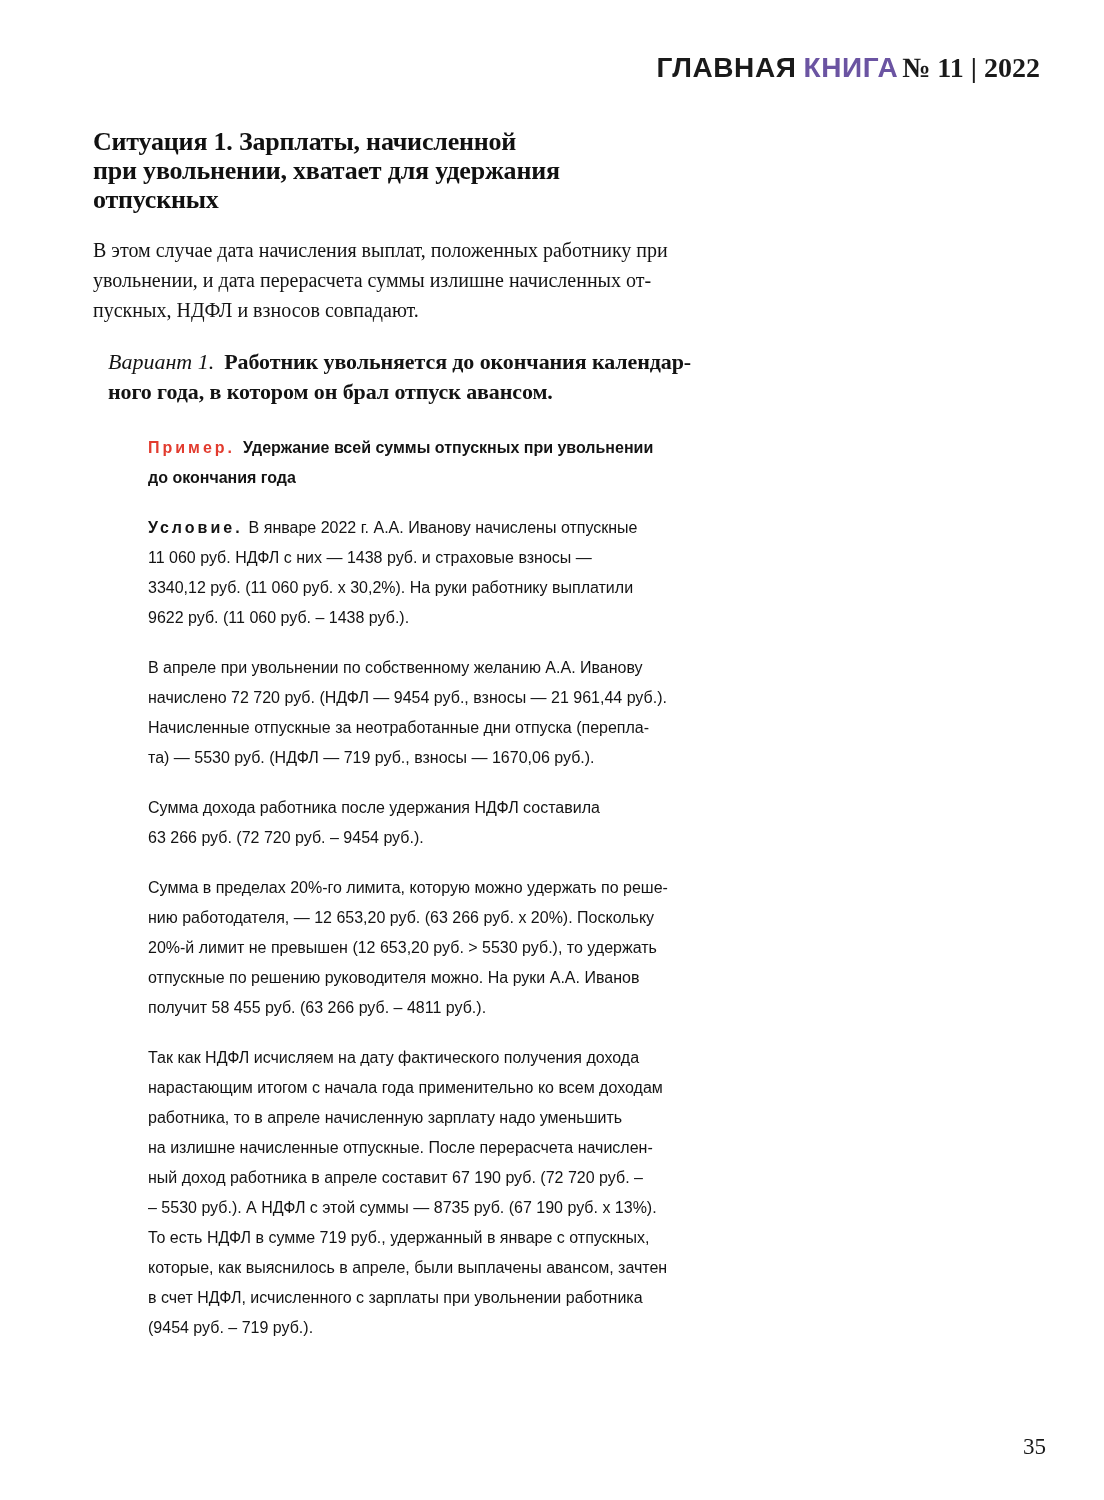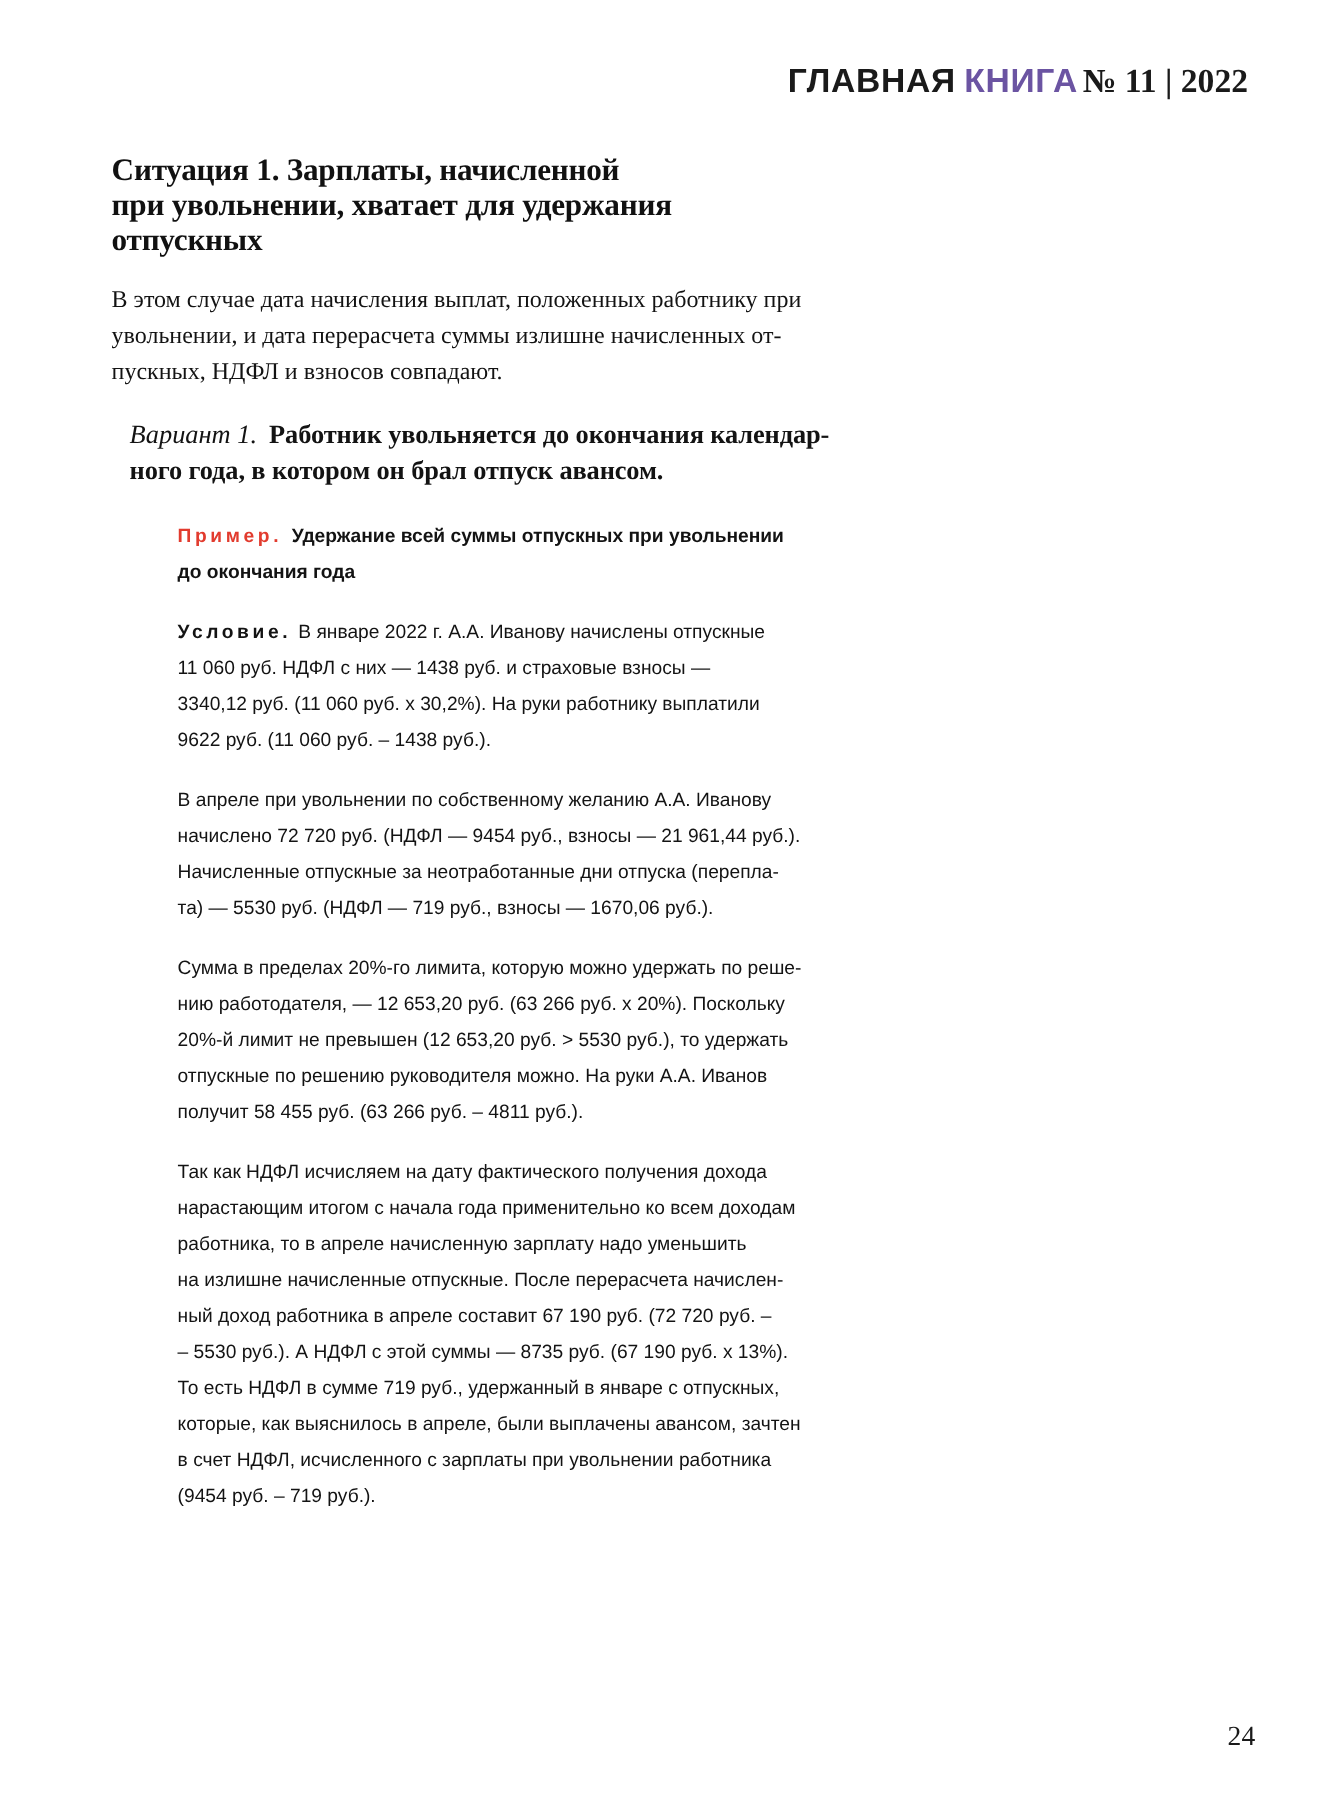--- a/index.html
+++ b/index.html
@@ -117,20 +117,22 @@
 11 060 руб. НДФЛ с них — 1438 руб. и страховые взносы —
 3340,12 руб. (11 060 руб. х 30,2%). На руки работнику выплатили
 9622 руб. (11 060 руб. – 1438 руб.).</span></p>
 
       <p class="pre">В апреле при увольнении по собственному желанию А.А. Иванову
 начислено 72 720 руб. (НДФЛ — 9454 руб., взносы — 21 961,44 руб.).
 Начисленные отпускные за неотработанные дни отпуска (перепла-
 та) — 5530 руб. (НДФЛ — 719 руб., взносы — 1670,06 руб.).</p>
 
 
+      <p class="pre">Сумма дохода работника после удержания НДФЛ составила
+63 266 руб. (72 720 руб. – 9454 руб.).</p>
 
       <p class="pre">Сумма в пределах 20%-го лимита, которую можно удержать по реше-
 нию работодателя, — 12 653,20 руб. (63 266 руб. х 20%). Поскольку
 20%-й лимит не превышен (12 653,20 руб. &gt; 5530 руб.), то удержать
 отпускные по решению руководителя можно. На руки А.А. Иванов
 получит 58 455 руб. (63 266 руб. – 4811 руб.).</p>
 
       <p class="pre">Так как НДФЛ исчисляем на дату фактического получения дохода
 нарастающим итогом с начала года применительно ко всем доходам
 работника, то в апреле начисленную зарплату надо уменьшить
@@ -138,15 +140,15 @@
 ный доход работника в апреле составит 67 190 руб. (72 720 руб. –
 – 5530 руб.). А НДФЛ с этой суммы — 8735 руб. (67 190 руб. х 13%).
 То есть НДФЛ в сумме 719 руб., удержанный в январе с отпускных,
 которые, как выяснилось в апреле, были выплачены авансом, зачтен
 в счет НДФЛ, исчисленного с зарплаты при увольнении работника
 (9454 руб. – 719 руб.).</p>
 
     </div>
   </div>
 
-  <div class="folio">24</div>
+  <div class="folio">35</div>
 
 </div>
 
 </body></html>

